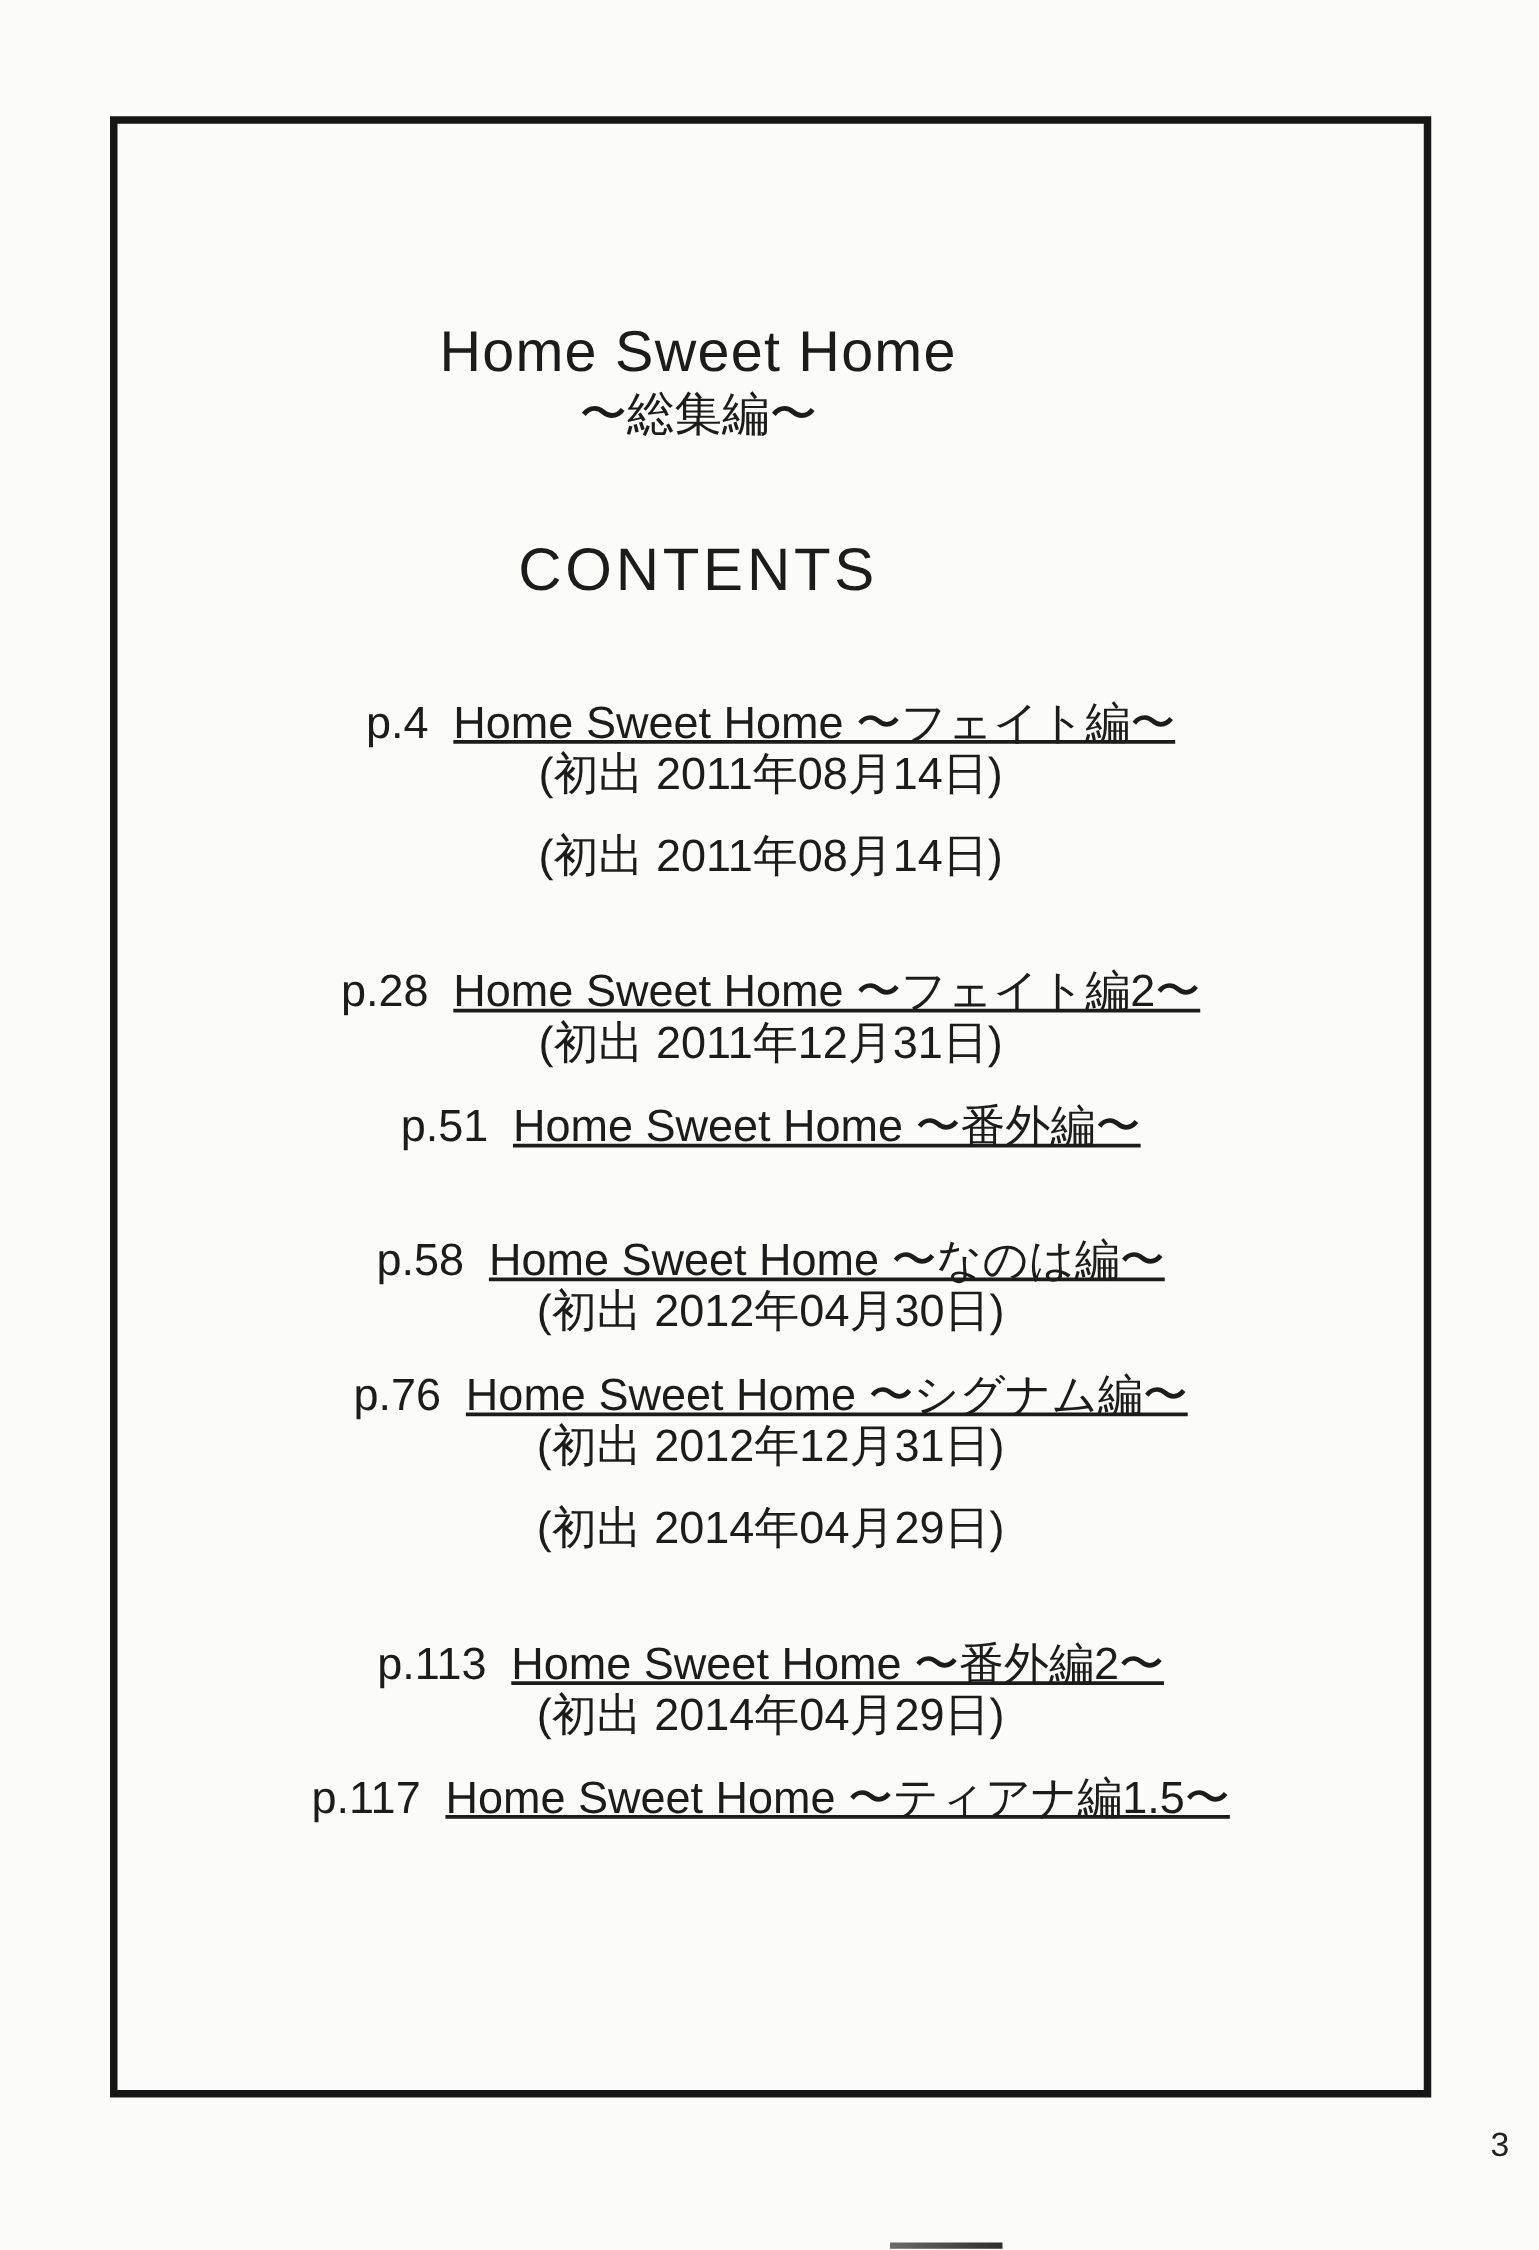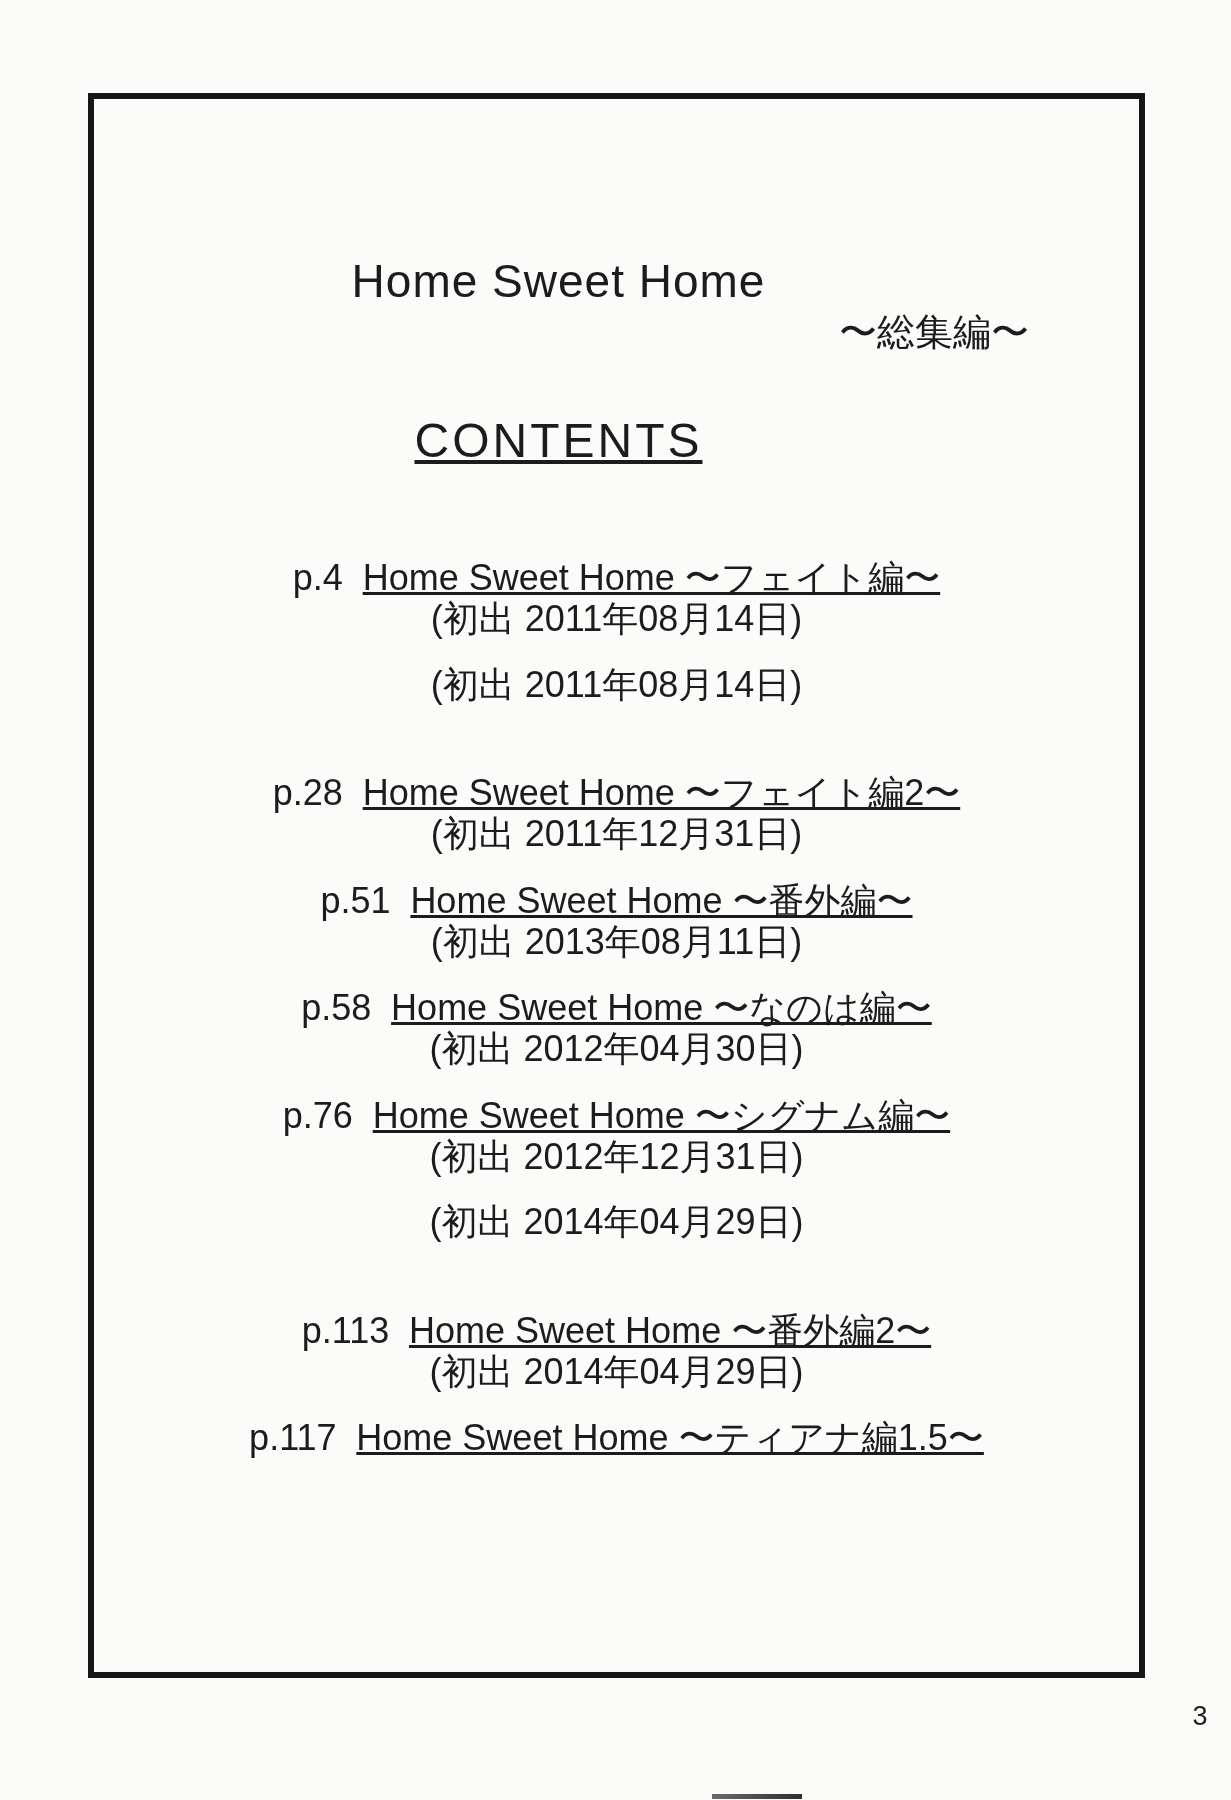--- a/index.html
+++ b/index.html
@@ -34,28 +34,26 @@
   .title-line1 {
     top: 256px;
     font-size: 46px;
     line-height: 50px;
     letter-spacing: 1px;
   }
   .title-line2 {
     top: 310px;
     font-size: 38px;
     line-height: 44px;
-    text-align: right;
   }
   .contents-heading {
-    top: 416px;
+    top: 432px;
     font-size: 48px;
     line-height: 50px;
     letter-spacing: 3px;
-    text-decoration: underline;
   }
   .toc-list {
     position: absolute;
     left: 88px;
     top: 557px;
     width: 1057px;
   }
   .toc-entry {
     height: 107.5px;
     text-align: center;
@@ -112,21 +110,20 @@
     <div class="toc-line2">(初出 2011年08月14日)</div>
   </div>
 
   <div class="toc-entry">
     <div class="toc-line1"><span class="pref">p.28</span><span class="ttl">Home Sweet Home 〜フェイト編2〜</span></div>
     <div class="toc-line2">(初出 2011年12月31日)</div>
   </div>
 
   <div class="toc-entry">
     <div class="toc-line1"><span class="pref">p.51</span><span class="ttl">Home Sweet Home 〜番外編〜</span></div>
-    <div class="toc-line2">(初出 2013年08月11日)</div>
   </div>
 
   <div class="toc-entry">
     <div class="toc-line1"><span class="pref">p.58</span><span class="ttl">Home Sweet Home 〜なのは編〜</span></div>
     <div class="toc-line2">(初出 2012年04月30日)</div>
   </div>
 
   <div class="toc-entry">
     <div class="toc-line1"><span class="pref">p.76</span><span class="ttl">Home Sweet Home 〜シグナム編〜</span></div>
     <div class="toc-line2">(初出 2012年12月31日)</div>

